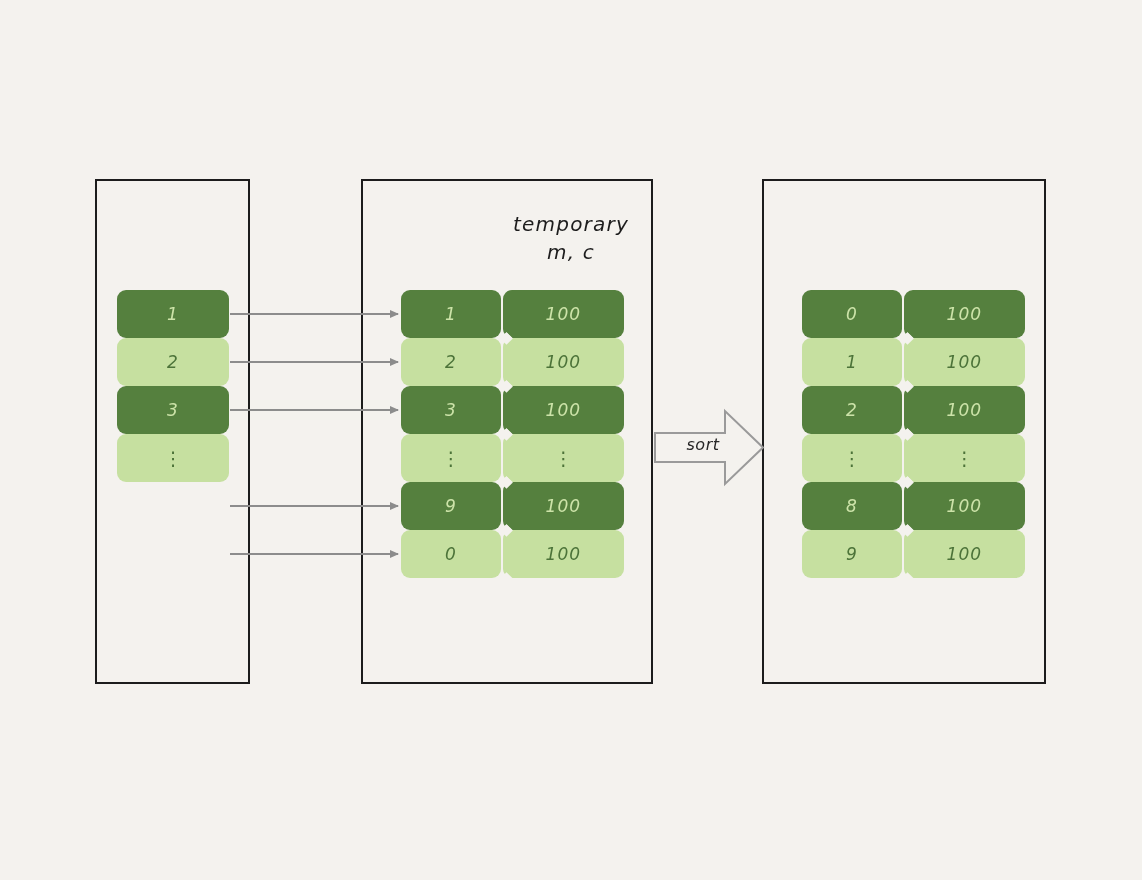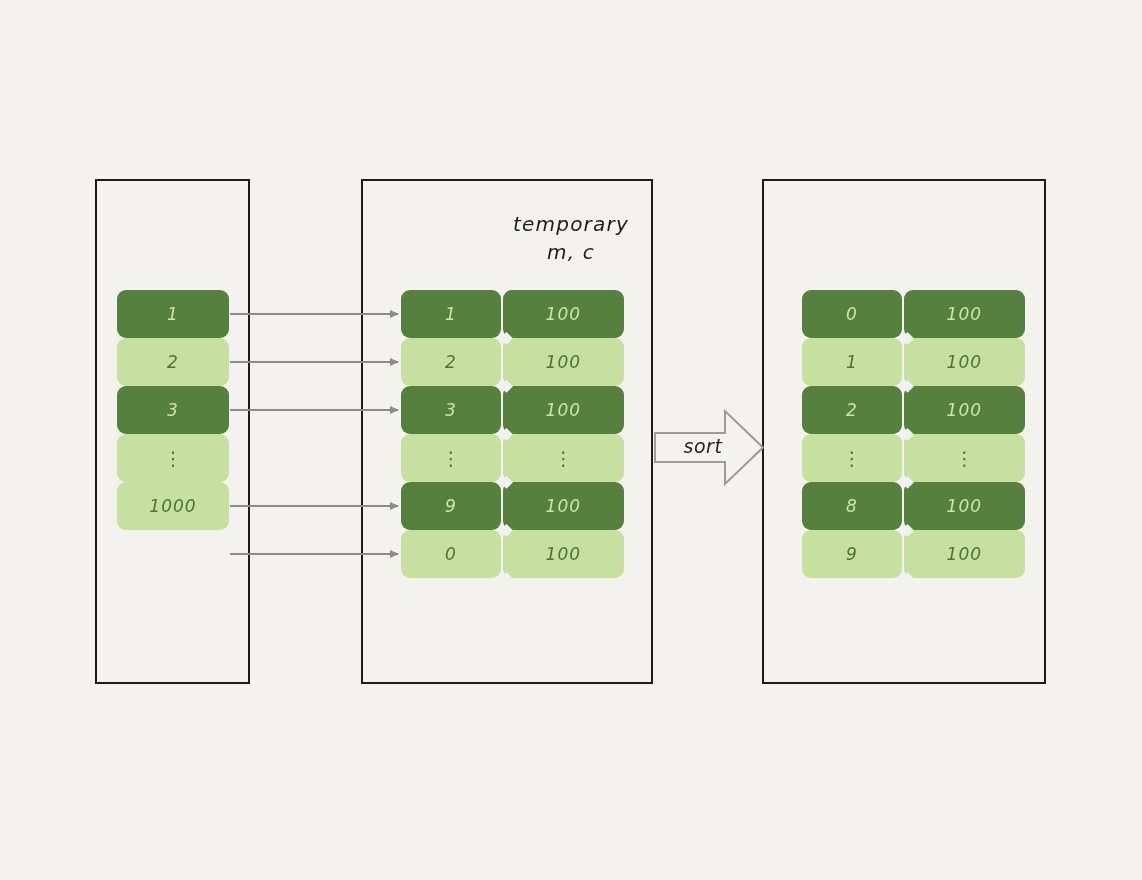--- a/index.html
+++ b/index.html
@@ -119,21 +119,21 @@
     width: 112px;
     height: 85px;
   }
   #sort-label {
     position: absolute;
     left: 672px;
     top: 435px;
     width: 62px;
     text-align: center;
     font-family: "DejaVu Sans", sans-serif;
-    font-size: 19px;
+    font-size: 16px;
     font-style: italic;
     color: #262626;
     letter-spacing: 0.5px;
   }
 </style>
 </head>
 <body>
 
 <div id="stage">
 
@@ -151,25 +151,20 @@
         </div>
       </div>
       <div class="row">
         <div class="cell single dark">
           <span>3</span>
         </div>
       </div>
       <div class="row">
         <div class="cell single light">
           <span class="ellipsis">⋮</span>
-        </div>
-      </div>
-      <div class="row">
-        <div class="cell single light">
-          <span>1000</span>
         </div>
       </div>
     </div>
 
   <div class="frame" id="frame-temp"></div>
   <div class="frame-title" id="title-temp">temporary
 m, c</div>
   <div class="stack" id="stack-temp">
       <div class="row">
         <div class="cell key dark">

